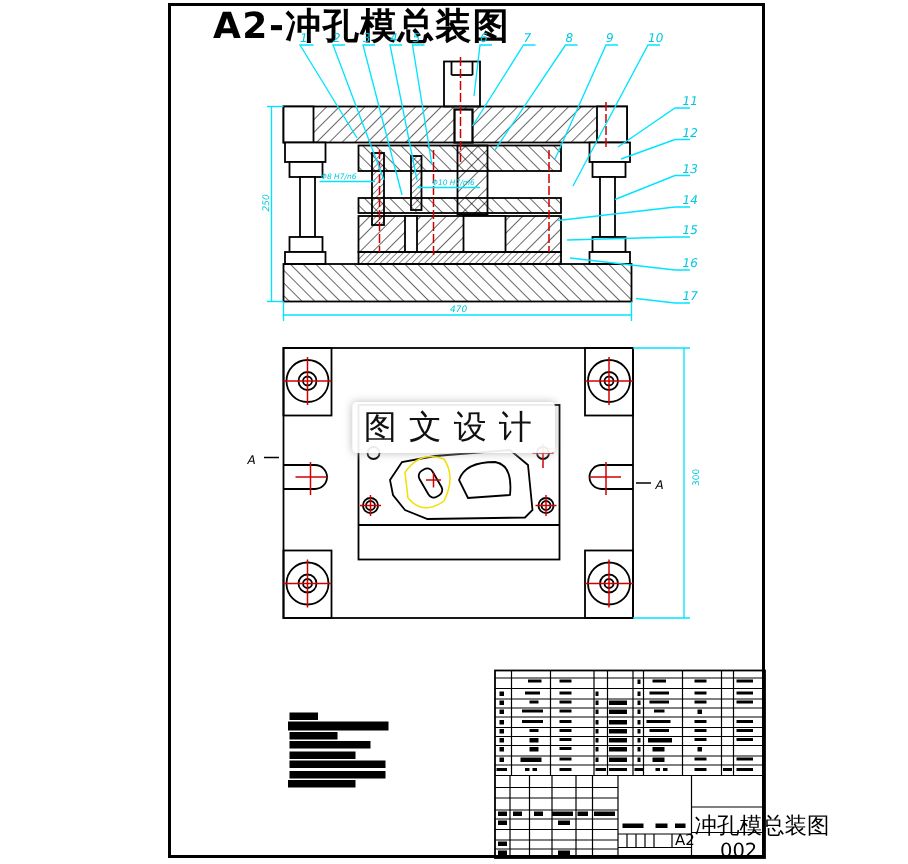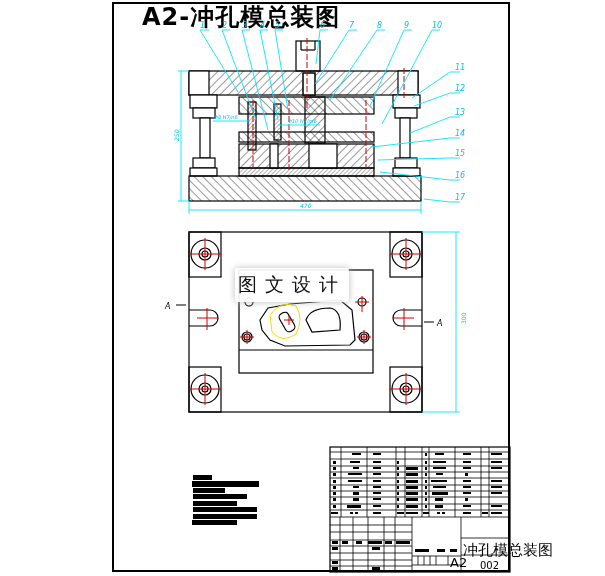--- a/index.html
+++ b/index.html
@@ -1,23 +1,23 @@
 <!DOCTYPE html>
 <html><head>
 <meta charset="utf-8">
 <style>
   html,body{margin:0;padding:0;background:#fff;}
   body{width:605px;height:576px;position:relative;overflow:hidden;font-family:"DejaVu Sans",sans-serif;}
   #title{position:absolute;left:114px;top:2px;font-family:"DejaVu Sans",sans-serif;font-weight:bold;font-size:24px;color:#000000;letter-spacing:1px;line-height:30px;white-space:nowrap;padding-left:28px;}
   #frame{position:absolute;left:112px;top:2px;width:398px;height:570px;border:2px solid #000;box-sizing:border-box;}
   svg{position:absolute;left:0;top:0;}
-  .wm{position:absolute;left:235px;top:268px;width:114px;height:34px;background:rgba(255,255,255,0.92);border-radius:3px;display:flex;align-items:center;justify-content:center;font-family:"DejaVu Sans",sans-serif;font-size:19px;letter-spacing:8px;color:#111;box-shadow:0 0 6px rgba(180,180,180,0.9);}
+  .wm{position:absolute;left:235px;top:268px;width:135px;height:34px;background:rgba(255,255,255,0.92);border-radius:3px;display:flex;align-items:center;justify-content:center;font-family:"DejaVu Sans",sans-serif;font-size:22px;letter-spacing:8px;color:#111;box-shadow:0 0 6px rgba(180,180,180,0.9);}
   .tb-title{position:absolute;left:463px;top:541px;font-size:15px;color:#000;}
-  .tb-code{position:absolute;left:480px;top:560px;font-size:10px;color:#000;}
-  .tb-scale{position:absolute;left:450px;top:555px;font-size:13px;color:#000;}
+  .tb-code{position:absolute;left:480px;top:560px;font-size:13px;color:#000;}
+  .tb-scale{position:absolute;left:450px;top:555px;font-size:10px;color:#000;}
   .lbl{font-family:"DejaVu Sans",sans-serif;font-style:italic;}
 </style>
 </head>
 <body>
 
 <div id="frame"></div>
 <div id="title">A2-冲孔模总装图</div>
 
 <svg width="605" height="576" viewBox="0 0 605 576">
   <defs>

